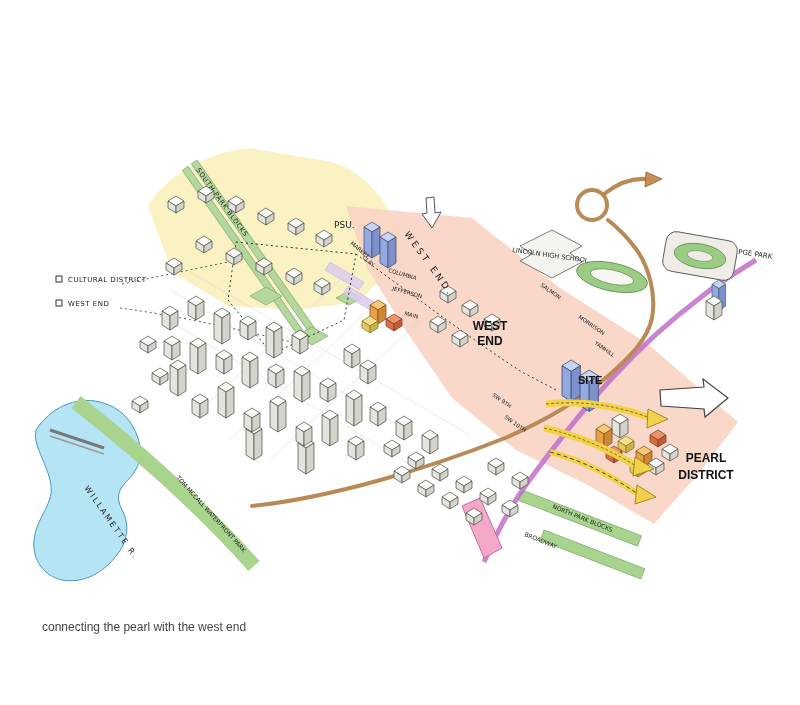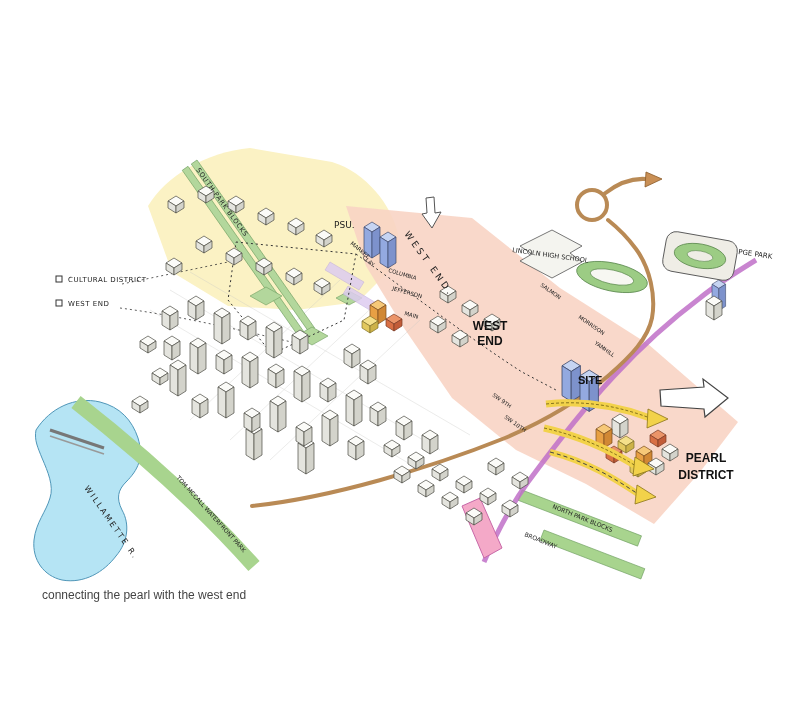--- a/index.html
+++ b/index.html
@@ -1,21 +1,21 @@
 <!DOCTYPE html>
 <html><head>
 <meta charset="utf-8">
 <style>
   html,body{margin:0;padding:0;background:#fff;}
   #stage{position:relative;width:800px;height:705px;background:#ffffff;overflow:hidden;
          font-family:"DejaVu Sans",sans-serif;}
   #scene{position:absolute;left:0;top:0;}
   .hand{font-family:"DejaVu Sans",sans-serif;fill:#222;}
   .typed{font-family:"Liberation Sans",sans-serif;font-weight:bold;fill:#111;}
-  #caption{position:absolute;left:42px;top:588px;font-family:"Liberation Sans",sans-serif;
+  #caption{position:absolute;left:42px;top:620px;font-family:"Liberation Sans",sans-serif;
            font-size:12px;color:#444;}
 </style>
 </head>
 <body>
 
 <div id="stage">
 <svg id="scene" width="800" height="705" viewBox="0 0 800 705">
   <defs>
     <g id="bt" stroke="#4a4a44" stroke-width="0.7" stroke-linejoin="round">
       <path d="M0,5 L8,0 L16,5 L8,10 Z" fill="#fbfbf8"></path>

